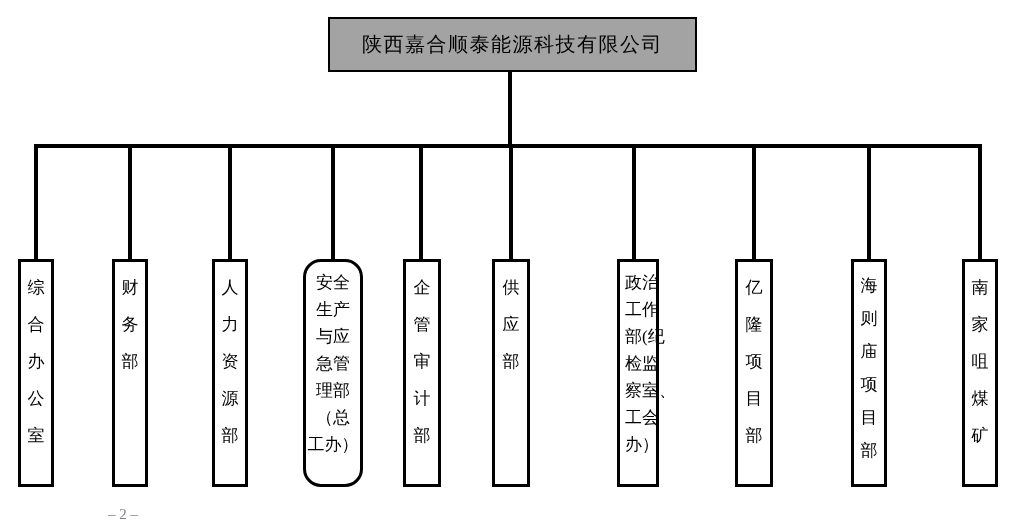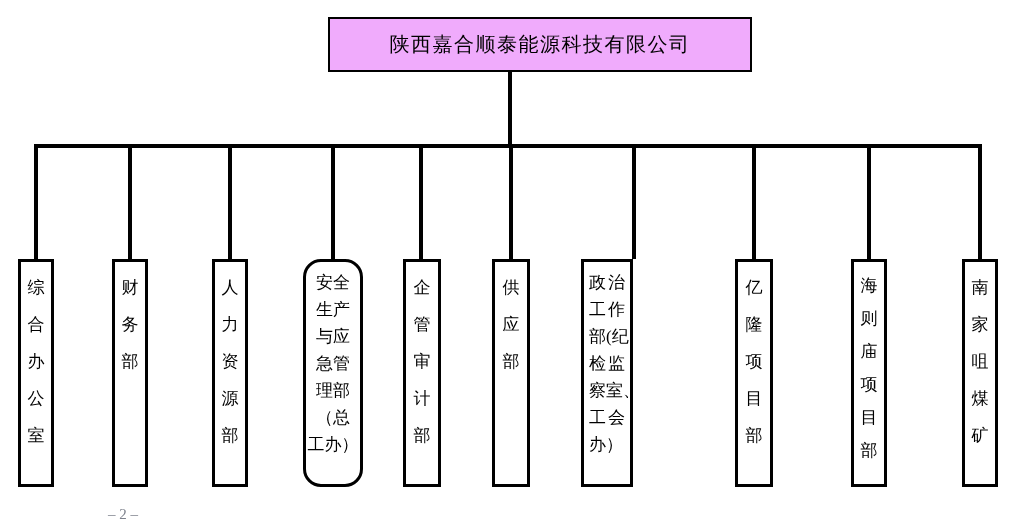--- a/index.html
+++ b/index.html
@@ -13,41 +13,41 @@
   
   .cline{position:absolute;background:#000;}
   .stem{left:508px;top:71px;width:4px;height:77px;}
   .hbar{left:34px;top:144px;width:947px;height:4px;}
   .drop{top:144px;width:4px;height:115px;}
   .d0{left:34px;} .d1{left:128px;} .d2{left:228px;} .d3{left:331px;}
   .d4{left:419px;} .d5{left:509px;} .d6{left:632px;} .d7{left:752px;}
   .d8{left:867px;} .d9{left:978px;}
   
   .topbox{
-    position:absolute;left:328px;top:17px;width:424px;height:55px;
-    border:2px solid #000;box-sizing:border-box;background:#f0abfc;
+    position:absolute;left:328px;top:17px;width:369px;height:55px;
+    border:2px solid #000;box-sizing:border-box;background:#a3a3a3;
     display:flex;align-items:center;justify-content:center;
     font-size:20px;letter-spacing:1.5px;white-space:nowrap;
   }
   
   .dept{
     position:absolute;top:259px;height:228px;
     border:3px solid #000;box-sizing:border-box;background:#fff;
     padding-top:7px;text-align:center;
   }
   .dept .bline{height:37px;line-height:37px;font-size:17px;white-space:nowrap;}
   .lh33 .bline{height:33px;line-height:33px;}
   .lh27 .bline{height:27px;line-height:27px;}
   .b0{left:18px;width:36px;}
   .b1{left:112px;width:36px;}
   .b2{left:212px;width:36px;}
   .b3{left:303px;width:60px;border-radius:18px;}
   .b4{left:403px;width:38px;}
   .b5{left:492px;width:38px;}
-  .b6{left:581px;width:52px;}
+  .b6{left:617px;width:42px;}
   .b7{left:735px;width:38px;}
   .b8{left:851px;width:36px;}
   .b9{left:962px;width:36px;}
   .justify .bline{text-align:justify;text-align-last:justify;padding:0 5px;}
   .justify .bline:last-child{text-align:left;text-align-last:left;}
   
   .pagenum{
     position:absolute;left:88px;top:506px;width:70px;
     text-align:center;font-size:15px;color:#7d818c;
     font-family:"Liberation Serif","DejaVu Serif",serif;

